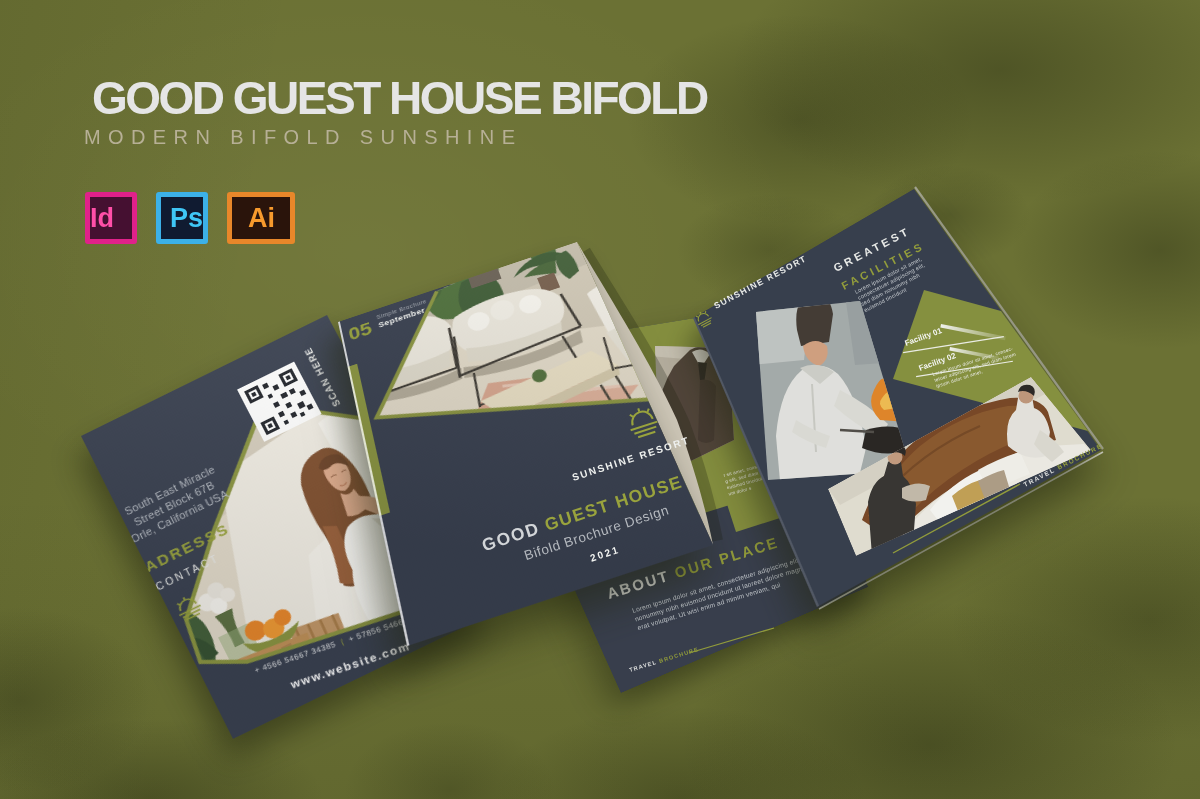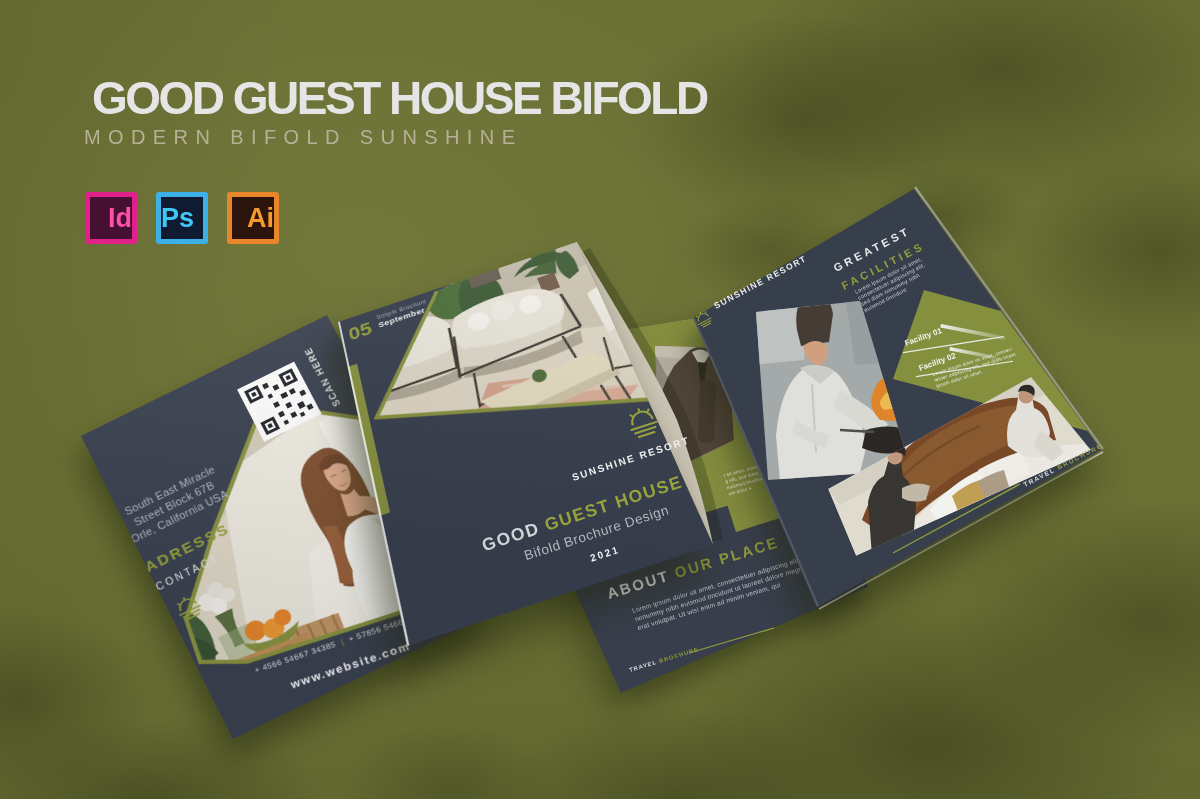--- a/index.html
+++ b/index.html
@@ -411,17 +411,17 @@
 
   <text transform="translate(598,537) rotate(-18)" text-anchor="middle" font-size="13.5" letter-spacing="0.6" fill="#b4b8be">Bifold Brochure Design</text>
 
   <text transform="translate(606,557) rotate(-18)" text-anchor="middle" font-size="10" font-weight="bold" letter-spacing="2" fill="#f2f3f0">2021</text>
 </svg>
 
 <div class="abs" style="left:92px;top:71px;color:#e5e5e5;font-size:46px;font-weight:bold;letter-spacing:-2.5px;white-space:nowrap;">GOOD GUEST HOUSE BIFOLD</div>
 
 <div class="abs" style="left:84px;top:126px;color:#b7b096;font-size:20px;letter-spacing:7.4px;white-space:nowrap;">MODERN BIFOLD SUNSHINE</div>
 
-<div class="abs" style="left:85px;top:192px;width:42px;height:42px;background:#451031;border:5px solid #e0218a;border-radius:3px;color:#ff4fa8;font-weight:bold;font-size:27px;text-align:right;line-height:42px;">Id</div>
-
-<div class="abs" style="left:156px;top:192px;width:42px;height:42px;background:#101b31;border:5px solid #3cb1e8;border-radius:3px;color:#3fc6f5;font-weight:bold;font-size:27px;text-align:left;line-height:42px;">Ps</div>
-
-<div class="abs" style="left:227px;top:192px;width:42px;height:42px;background:#2a140b;border:5px solid #e8872a;border-radius:3px;color:#f79a2d;font-weight:bold;font-size:27px;text-align:right;line-height:42px;">Ai</div>
+<div class="abs" style="left:85px;top:192px;width:42px;height:42px;background:#451031;border:5px solid #e0218a;border-radius:3px;color:#ff4fa8;font-weight:bold;font-size:27px;text-align:left;line-height:42px;">Id</div>
+
+<div class="abs" style="left:156px;top:192px;width:42px;height:42px;background:#101b31;border:5px solid #3cb1e8;border-radius:3px;color:#3fc6f5;font-weight:bold;font-size:27px;text-align:right;line-height:42px;">Ps</div>
+
+<div class="abs" style="left:227px;top:192px;width:42px;height:42px;background:#2a140b;border:5px solid #e8872a;border-radius:3px;color:#f79a2d;font-weight:bold;font-size:27px;text-align:left;line-height:42px;padding-left:16px;">Ai</div>
 
 </body></html>

